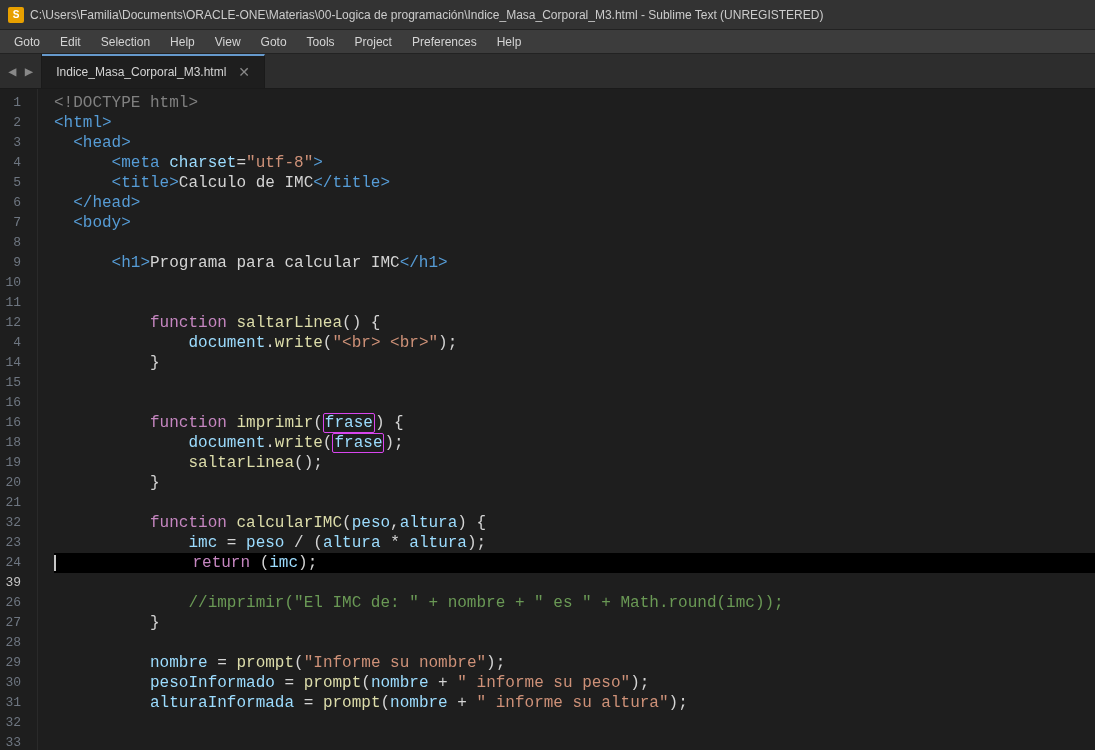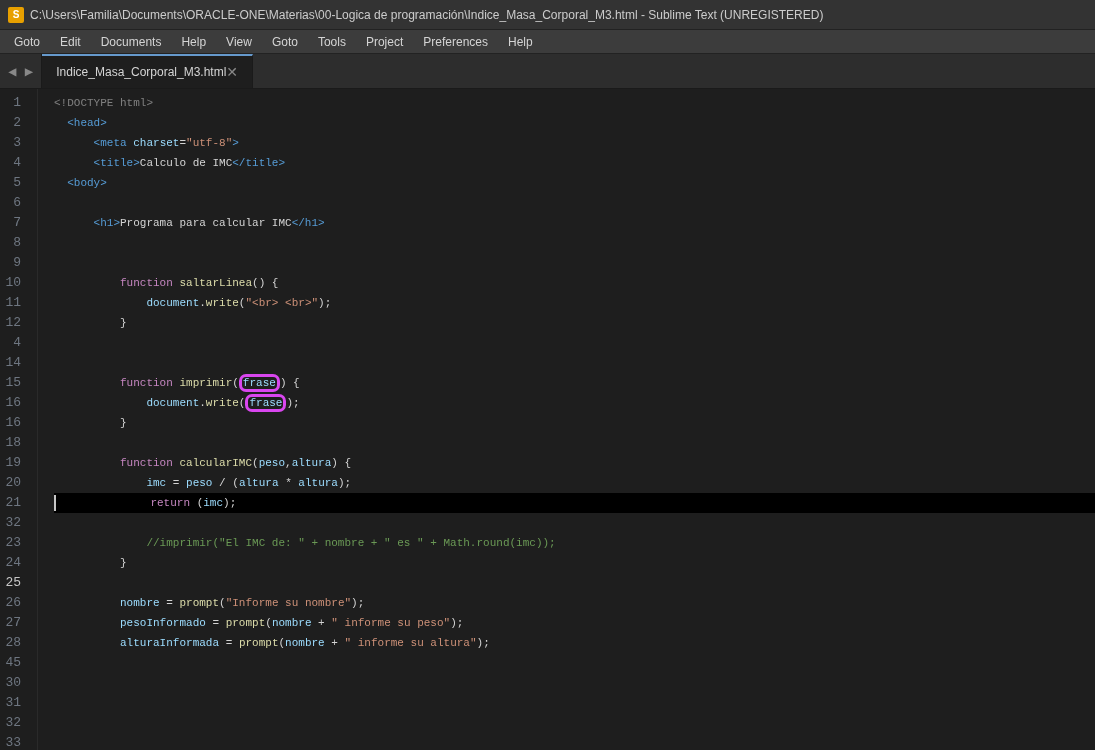--- a/index.html
+++ b/index.html
@@ -71,21 +71,21 @@
       display: flex;
       align-items: center;
       padding: 0 14px;
       background: #1e1e1e;
       border-right: 1px solid #1a1a1a;
       border-top: 2px solid transparent;
       font-family: Arial, sans-serif;
       font-size: 12px;
       color: #d4d4d4;
       cursor: pointer;
-      gap: 0;
+      gap: 12px;
     }
     #tab-bar .tab.active {
       background: #1e1e1e;
       border-top: 2px solid #6699cc;
     }
     #tab-bar .tab .close-icon {
       color: #888;
       font-size: 14px;
     }
     
@@ -111,21 +111,21 @@
       height: 20px;
     }
     #line-numbers .ln.active-line {
       color: #c6c6c6;
     }
     #code-area {
       flex: 1;
       padding: 4px 0 16px 16px;
       overflow: auto;
       line-height: 20px;
-      font-size: 11px;
+      font-size: 16px;
     }
     .code-line {
       height: 20px;
       white-space: pre;
       display: block;
     }
     .code-line.current {
       background: #000000;
     }
     
@@ -135,37 +135,37 @@
     .c-string { color: #ce9178; }
     .c-text { color: #d4d4d4; }
     .c-comment { color: #6a9955; }
     .c-keyword { color: #c586c0; }
     .c-func { color: #dcdcaa; }
     .c-var { color: #9cdcfe; }
     .c-punct { color: #d4d4d4; }
     .c-method { color: #dcdcaa; }
     .c-param { color: #9cdcfe; }
     .c-param-box {
-      border: 3px solid #d946ef;
-      border-radius: 7px;
+      border: 1px solid #d946ef;
+      border-radius: 2px;
       padding: 0 1px;
     }
   </style>
 </head>
 <body>
 
 <div id="title-bar">
   <div class="app-icon">S</div>
   <span>C:\Users\Familia\Documents\ORACLE-ONE\Materias\00-Logica de programación\Indice_Masa_Corporal_M3.html - Sublime Text (UNREGISTERED)</span>
 </div>
 
 <div id="menu-bar">
   <span class="menu-item">Goto</span>
   <span class="menu-item">Edit</span>
-  <span class="menu-item">Documents</span>
+  <span class="menu-item">Selection</span>
   <span class="menu-item">Help</span>
   <span class="menu-item">View</span>
   <span class="menu-item">Goto</span>
   <span class="menu-item">Tools</span>
   <span class="menu-item">Project</span>
   <span class="menu-item">Preferences</span>
   <span class="menu-item">Help</span>
 </div>
 
 <div id="tab-bar">
@@ -195,43 +195,45 @@
     <span class="ln">15</span>
     <span class="ln">16</span>
     <span class="ln">16</span>
     <span class="ln">18</span>
     <span class="ln">19</span>
     <span class="ln">20</span>
     <span class="ln">21</span>
     <span class="ln">32</span>
     <span class="ln">23</span>
     <span class="ln">24</span>
-    <span class="ln active-line">25</span>
+    <span class="ln active-line">39</span>
     <span class="ln">26</span>
     <span class="ln">27</span>
     <span class="ln">28</span>
-    <span class="ln">45</span>
+    <span class="ln">29</span>
     <span class="ln">30</span>
     <span class="ln">31</span>
     <span class="ln">32</span>
     <span class="ln">33</span>
 
   </div>
 
   <div id="code-area">
 
     <span class="code-line"><span class="c-doctype">&lt;!DOCTYPE html&gt;</span></span>
 
+    <span class="code-line"><span class="c-tag">&lt;html&gt;</span></span>
 
     <span class="code-line">  <span class="c-tag">&lt;head&gt;</span></span>
 
     <span class="code-line">      <span class="c-tag">&lt;meta</span> <span class="c-attr">charset</span><span class="c-punct">=</span><span class="c-string">"utf-8"</span><span class="c-tag">&gt;</span></span>
 
     <span class="code-line">      <span class="c-tag">&lt;title&gt;</span><span class="c-text">Calculo de IMC</span><span class="c-tag">&lt;/title&gt;</span></span>
 
+    <span class="code-line">  <span class="c-tag">&lt;/head&gt;</span></span>
 
     <span class="code-line">  <span class="c-tag">&lt;body&gt;</span></span>
 
     <span class="code-line"></span>
 
     <span class="code-line">      <span class="c-tag">&lt;h1&gt;</span><span class="c-text">Programa para calcular IMC</span><span class="c-tag">&lt;/h1&gt;</span></span>
 
     <span class="code-line"></span>
 
 
@@ -244,20 +246,21 @@
     <span class="code-line">          <span class="c-punct">}</span></span>
 
     <span class="code-line"></span>
 
     <span class="code-line"></span>
 
     <span class="code-line">          <span class="c-keyword">function</span> <span class="c-func">imprimir</span><span class="c-punct">(</span><span class="c-param"><span class="c-param-box">frase</span></span><span class="c-punct">) {</span></span>
 
     <span class="code-line">              <span class="c-var">document</span><span class="c-punct">.</span><span class="c-method">write</span><span class="c-punct">(</span><span class="c-param"><span class="c-param-box">frase</span></span><span class="c-punct">);</span></span>
 
+    <span class="code-line">              <span class="c-func">saltarLinea</span><span class="c-punct">();</span></span>
 
     <span class="code-line">          <span class="c-punct">}</span></span>
 
     <span class="code-line"></span>
 
     <span class="code-line">          <span class="c-keyword">function</span> <span class="c-func">calcularIMC</span><span class="c-punct">(</span><span class="c-param">peso</span><span class="c-punct">,</span><span class="c-param">altura</span><span class="c-punct">) {</span></span>
 
     <span class="code-line">              <span class="c-var">imc</span> <span class="c-punct">=</span> <span class="c-var">peso</span> <span class="c-punct">/</span> <span class="c-punct">(</span><span class="c-var">altura</span> <span class="c-punct">*</span> <span class="c-var">altura</span><span class="c-punct">);</span></span>
 
     <span class="code-line current"><span style="display:inline-block;width:2px;height:16px;background:#c6c6c6;vertical-align:middle;margin-right:2px;"></span>              <span class="c-keyword">return</span> <span class="c-punct">(</span><span class="c-var">imc</span><span class="c-punct">);</span></span>

